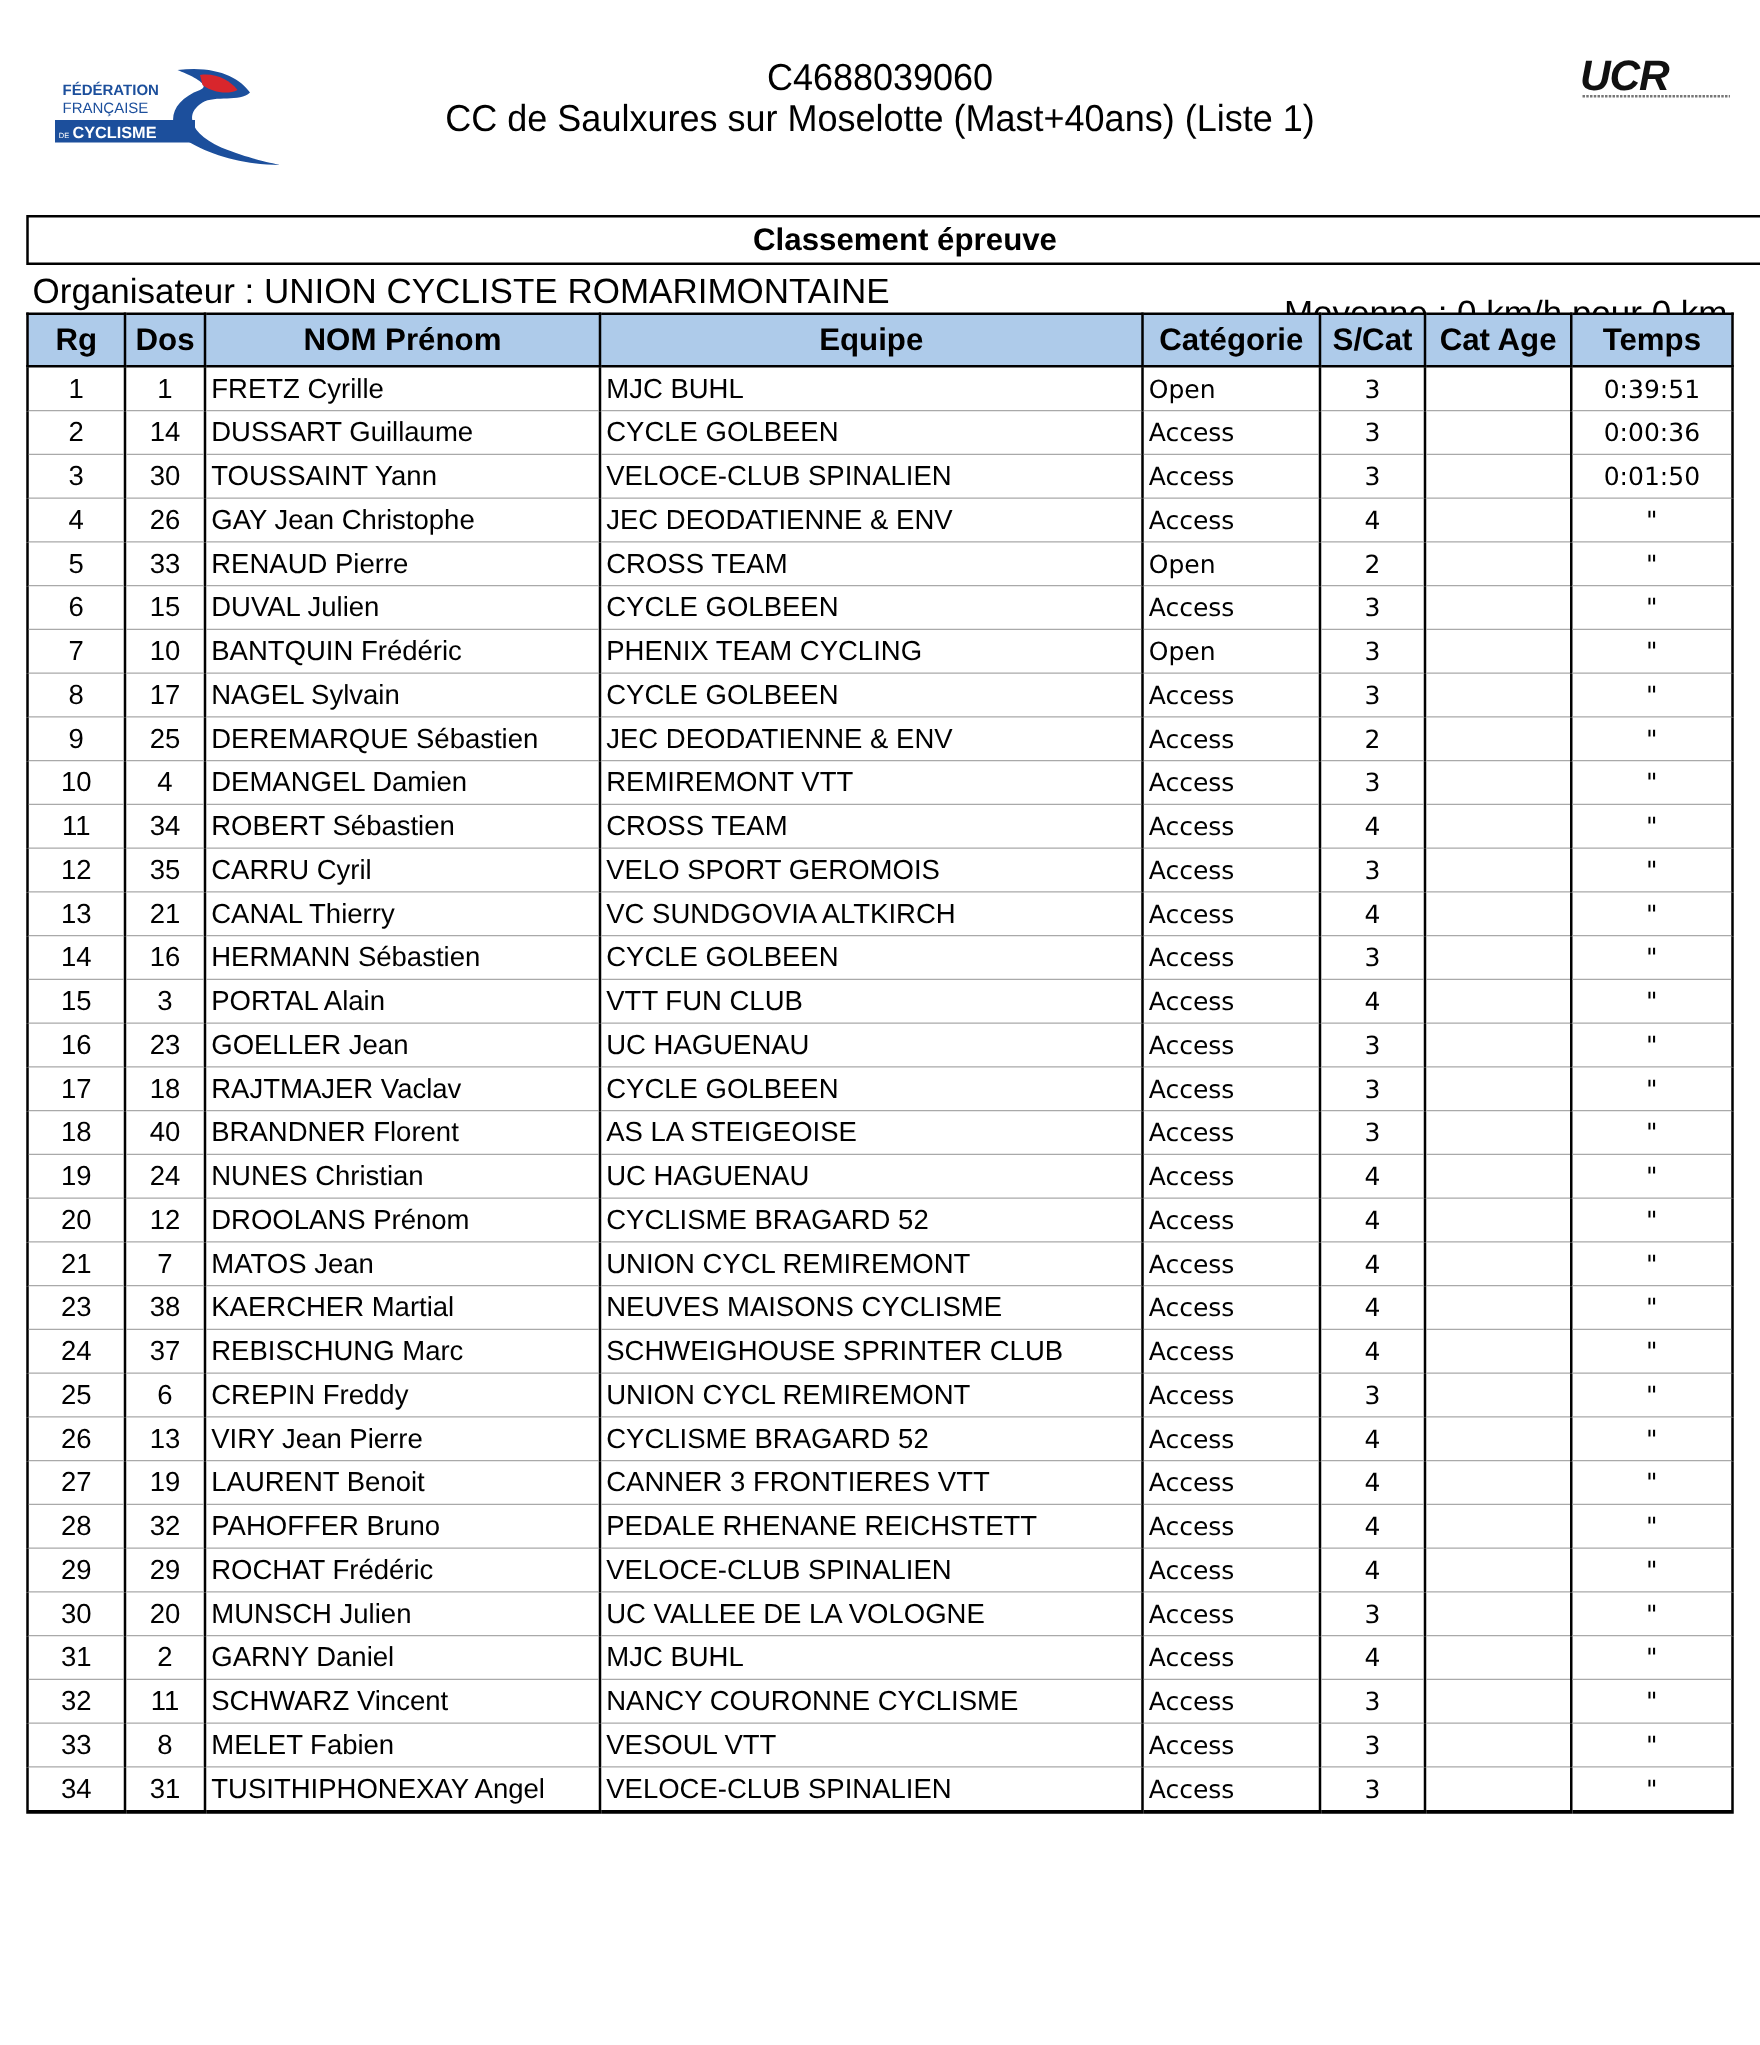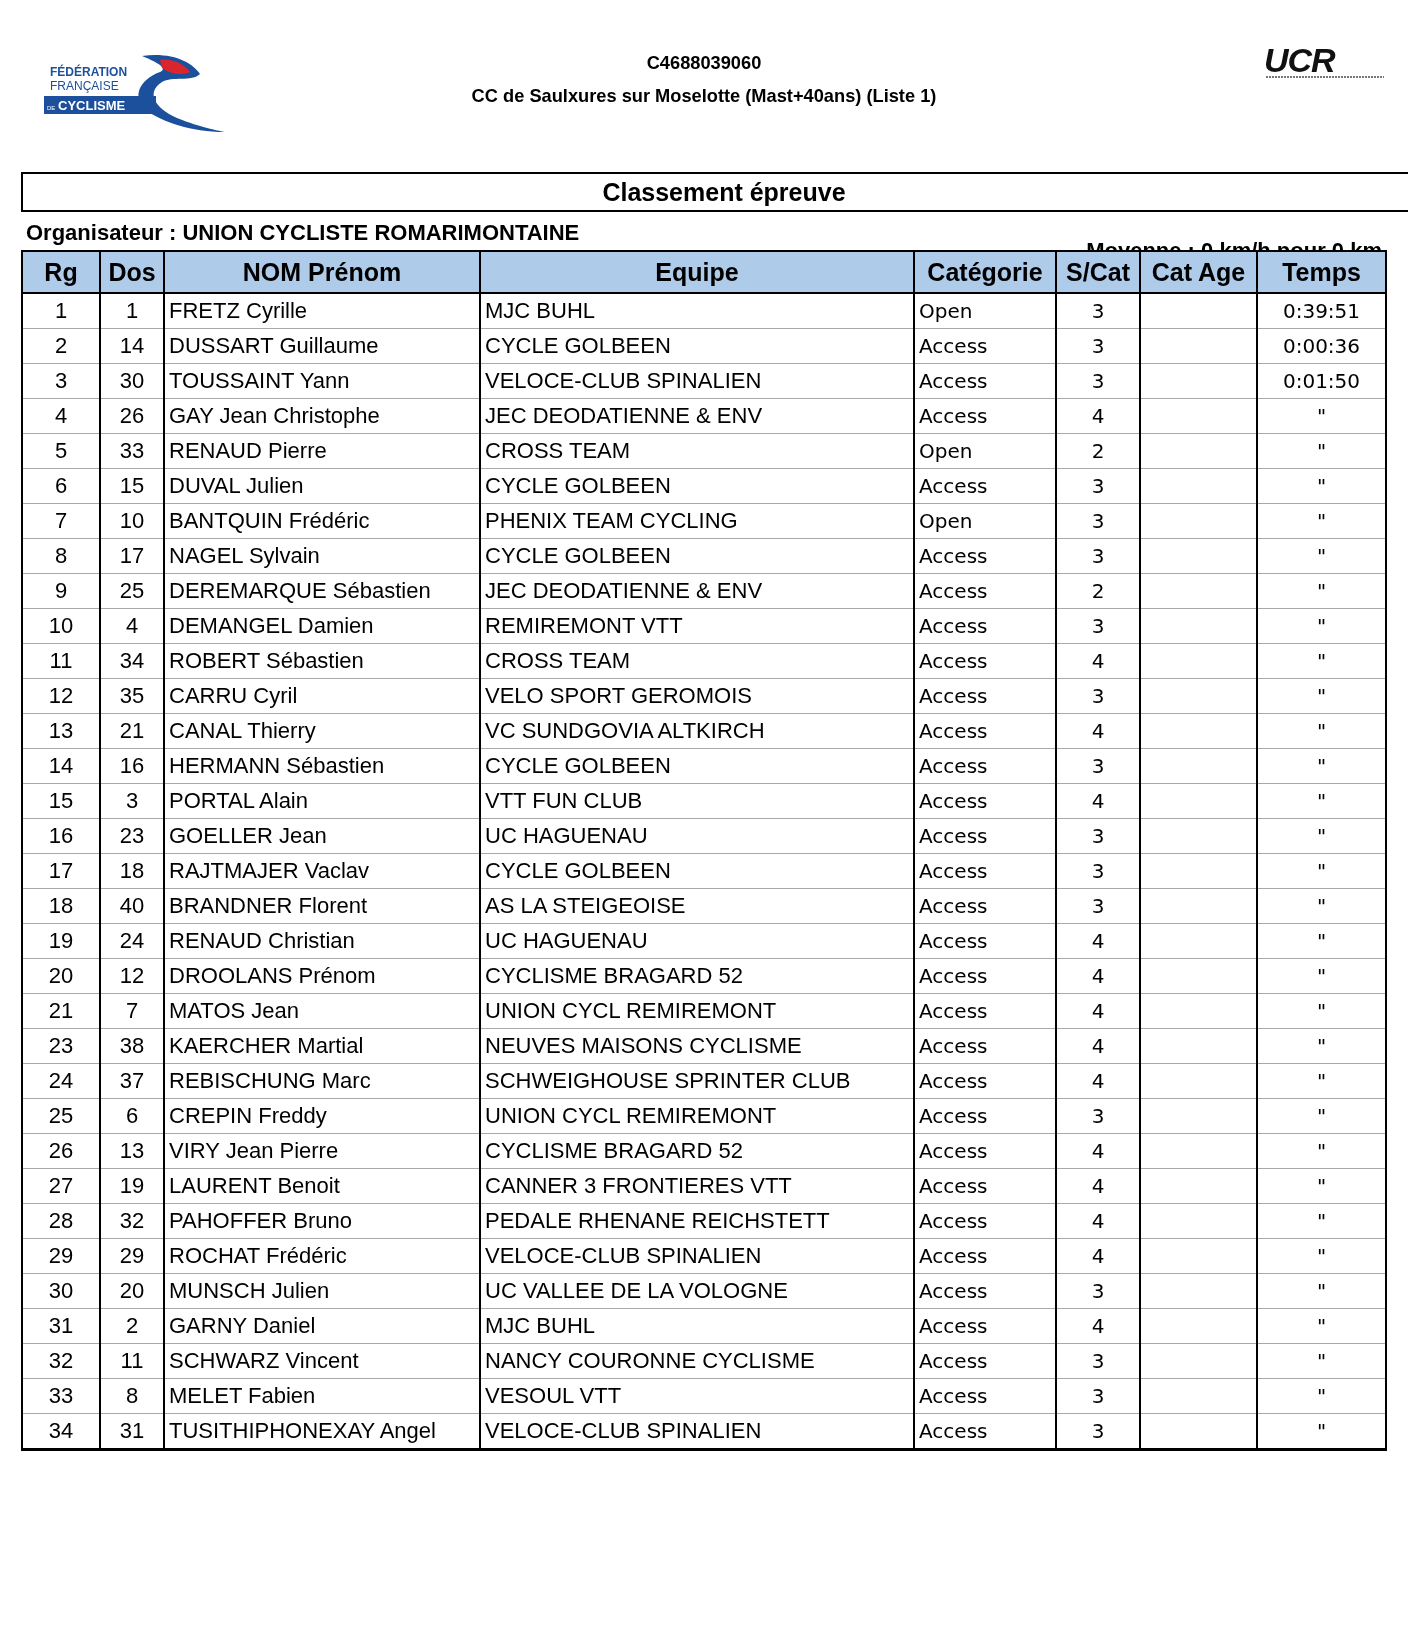--- a/index.html
+++ b/index.html
@@ -1,22 +1,22 @@
 <!DOCTYPE html>
 <html><head>
 <meta charset="utf-8">
 <style>
   html, body { margin: 0; padding: 0; background: #ffffff; }
   body { width: 1408px; height: 1636px; position: relative; font-family: "Liberation Sans", sans-serif; color: #000; }
   .logo-ffc { position: absolute; left: 42px; top: 52px; width: 190px; height: 82px; }
   .logo-ucr { position: absolute; left: 1262px; top: 44px; width: 124px; height: 40px; }
-  .title-block { position: absolute; left: 0; right: 0; top: 46px; text-align: center; font-weight: bold; font-size: 19px; line-height: 33px; }
+  .title-block { position: absolute; left: 0; right: 0; top: 46px; text-align: center; font-weight: normal; font-size: 30px; line-height: 33px; }
   .title-block div { transform: scaleX(0.96); }
   .box-title { position: absolute; left: 21px; top: 172px; width: 1406px; height: 40px; border: 2px solid #000; box-sizing: border-box; text-align: center; font-weight: bold; font-size: 25px; line-height: 36px; }
-  .org-line { position: absolute; left: 26px; top: 218px; width: 1356px; height: 30px; font-weight: bold; font-size: 22px; line-height: 30px; }
+  .org-line { position: absolute; left: 26px; top: 218px; width: 1356px; height: 30px; font-weight: normal; font-size: 28px; line-height: 30px; }
   .org-line .left { position: absolute; left: 0; }
   .org-line .right { position: absolute; right: 0; margin-top: 18px; }
   table.results { position: absolute; left: 21px; top: 250px; width: 1364px; border-collapse: collapse; table-layout: fixed; font-size: 22px; }
   table.results th { background: #aecbea; font-weight: bold; font-size: 25px; height: 40px; border: 2px solid #000; padding: 0; }
   table.results td { height: 34px; padding: 0 4px; border-left: 2px solid #000; border-right: 2px solid #000; border-bottom: 1px solid #a9a9a9; white-space: nowrap; overflow: hidden; }
   table.results tr:last-child td { border-bottom: 3px solid #000; }
   table.results td.c { text-align: center; }
   table.results td.l { text-align: left; }
   table.results td.sans { font-family: "DejaVu Sans", sans-serif; font-size: 20px; }
   col.rg { width: 78px; } col.dos { width: 64px; } col.nom { width: 316px; } col.eq { width: 434px; }
@@ -256,21 +256,21 @@
         <td class="l">BRANDNER Florent</td>
         <td class="l">AS LA STEIGEOISE</td>
         <td class="l sans">Access</td>
         <td class="c sans">3</td>
         <td class="c sans"></td>
         <td class="c sans">"</td>
       </tr>
       <tr>
         <td class="c">19</td>
         <td class="c">24</td>
-        <td class="l">RENAUD Christian</td>
+        <td class="l">NUNES Christian</td>
         <td class="l">UC HAGUENAU</td>
         <td class="l sans">Access</td>
         <td class="c sans">4</td>
         <td class="c sans"></td>
         <td class="c sans">"</td>
       </tr>
       <tr>
         <td class="c">20</td>
         <td class="c">12</td>
         <td class="l">DROOLANS Prénom</td>

